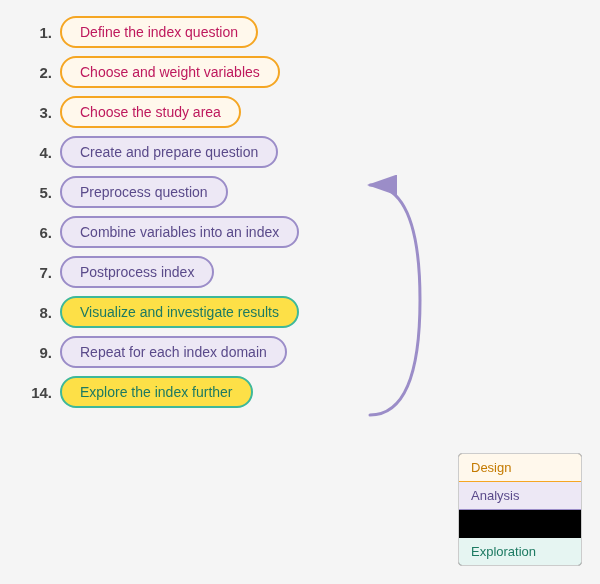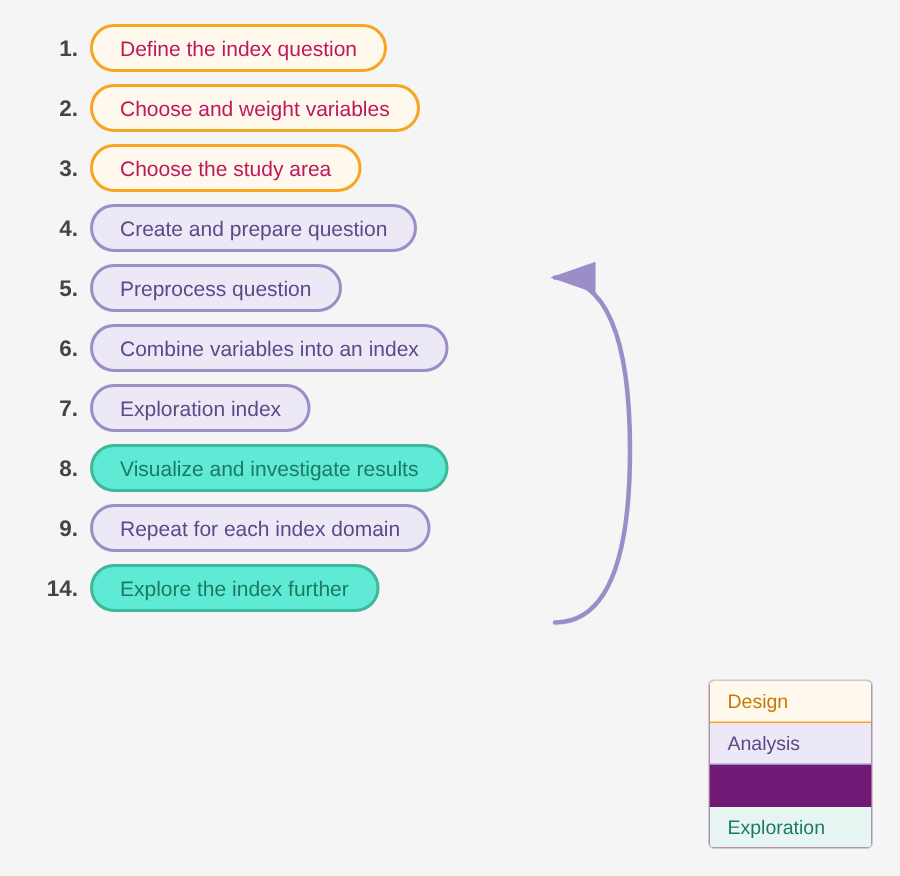--- a/index.html
+++ b/index.html
@@ -44,36 +44,36 @@
       color: #be185d;
     }
     
     .analysis {
       background: #ede8f5;
       border-color: #9b8dc8;
       color: #5a4a8a;
     }
     
     .exploration {
-      background: #5eead4;
+      background: #fde047;
       border-color: #3db89a;
       color: #1d7a62;
       text-align: center;
     }
 
     
     .legend {
       position: absolute;
       bottom: 18px;
       right: 18px;
-      width: 110px;
+      width: 124px;
       border: 1.5px solid #ccc;
       border-radius: 4px;
       overflow: hidden;
-      background: #701a75;
+      background: #000000;
     }
     .legend-item {
       padding: 6px 12px;
       font-size: 13px;
       font-weight: 500;
     }
     .legend-design {
       background: #fff8ec;
       color: #c47a00;
       border-bottom: 1px solid #f5a623;
@@ -123,21 +123,21 @@
     <div class="step-row">
       <div class="step-number">5.</div>
       <div class="step-box analysis">Preprocess question</div>
     </div>
     <div class="step-row">
       <div class="step-number">6.</div>
       <div class="step-box analysis">Combine variables into an index</div>
     </div>
     <div class="step-row">
       <div class="step-number">7.</div>
-      <div class="step-box analysis">Exploration index</div>
+      <div class="step-box analysis">Postprocess index</div>
     </div>
     <div class="step-row">
       <div class="step-number">8.</div>
       <div class="step-box exploration">Visualize and investigate results</div>
     </div>
     <div class="step-row">
       <div class="step-number">9.</div>
       <div class="step-box analysis">Repeat for each index domain</div>
     </div>
     <div class="step-row">

